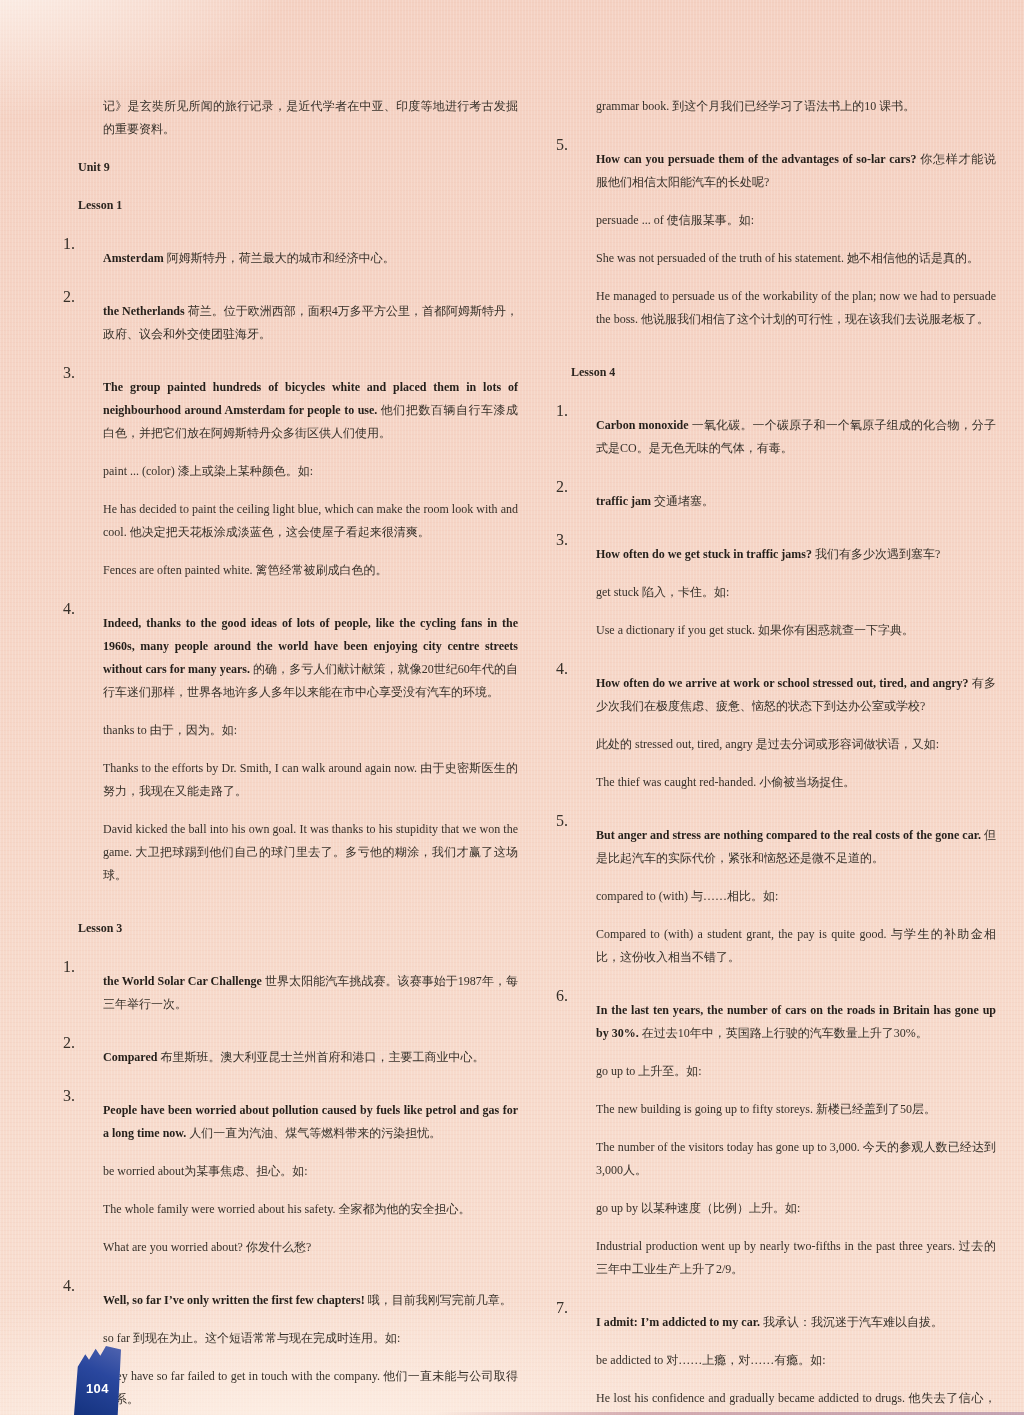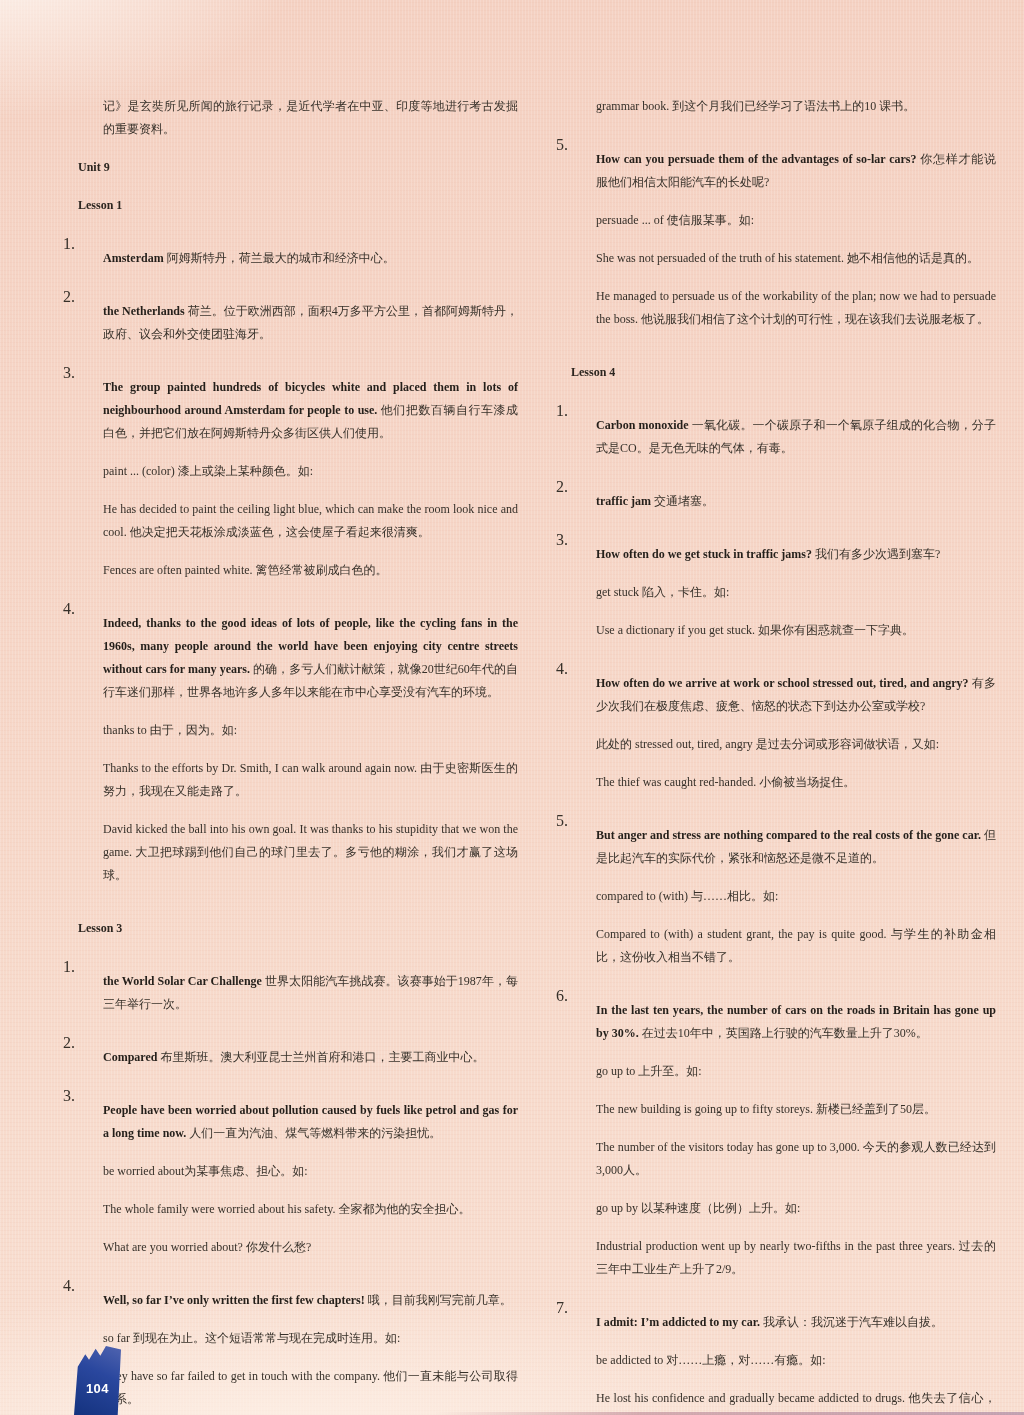--- a/index.html
+++ b/index.html
@@ -62,21 +62,21 @@
         <span class="num">2.</span>
         <div class="body">
           <p class="lead"><b>the Netherlands</b> <span>荷兰。位于欧洲西部，面积4万多平方公里，首都阿姆斯特丹，政府、议会和外交使团驻海牙。</span></p>
         </div>
       </div>
       <div class="item">
         <span class="num">3.</span>
         <div class="body">
           <p class="lead"><b>The group painted hundreds of bicycles white and placed them in lots of neighbourhood around Amsterdam for people to use.</b> <span>他们把数百辆自行车漆成白色，并把它们放在阿姆斯特丹众多街区供人们使用。</span></p>
           <p class="sub">paint ... (color) 漆上或染上某种颜色。如:</p>
-          <p class="sub">He has decided to paint the ceiling light blue, which can make the room look nice and cool. 他决定把天花板涂成淡蓝色，这会使屋子看起来很清爽。</p>
+          <p class="sub">He has decided to paint the ceiling light blue, which can make the room look with and cool. 他决定把天花板涂成淡蓝色，这会使屋子看起来很清爽。</p>
           <p class="sub">Fences are often painted white. 篱笆经常被刷成白色的。</p>
         </div>
       </div>
       <div class="item">
         <span class="num">4.</span>
         <div class="body">
           <p class="lead"><b>Indeed, thanks to the good ideas of lots of people, like the cycling fans in the 1960s, many people around the world have been enjoying city centre streets without cars for many years.</b> <span>的确，多亏人们献计献策，就像20世纪60年代的自行车迷们那样，世界各地许多人多年以来能在市中心享受没有汽车的环境。</span></p>
           <p class="sub">thanks to 由于，因为。如:</p>
           <p class="sub">Thanks to the efforts by Dr. Smith, I can walk around again now. 由于史密斯医生的努力，我现在又能走路了。</p>
           <p class="sub">David kicked the ball into his own goal. It was thanks to his stupidity that we won the game. 大卫把球踢到他们自己的球门里去了。多亏他的糊涂，我们才赢了这场球。</p>

